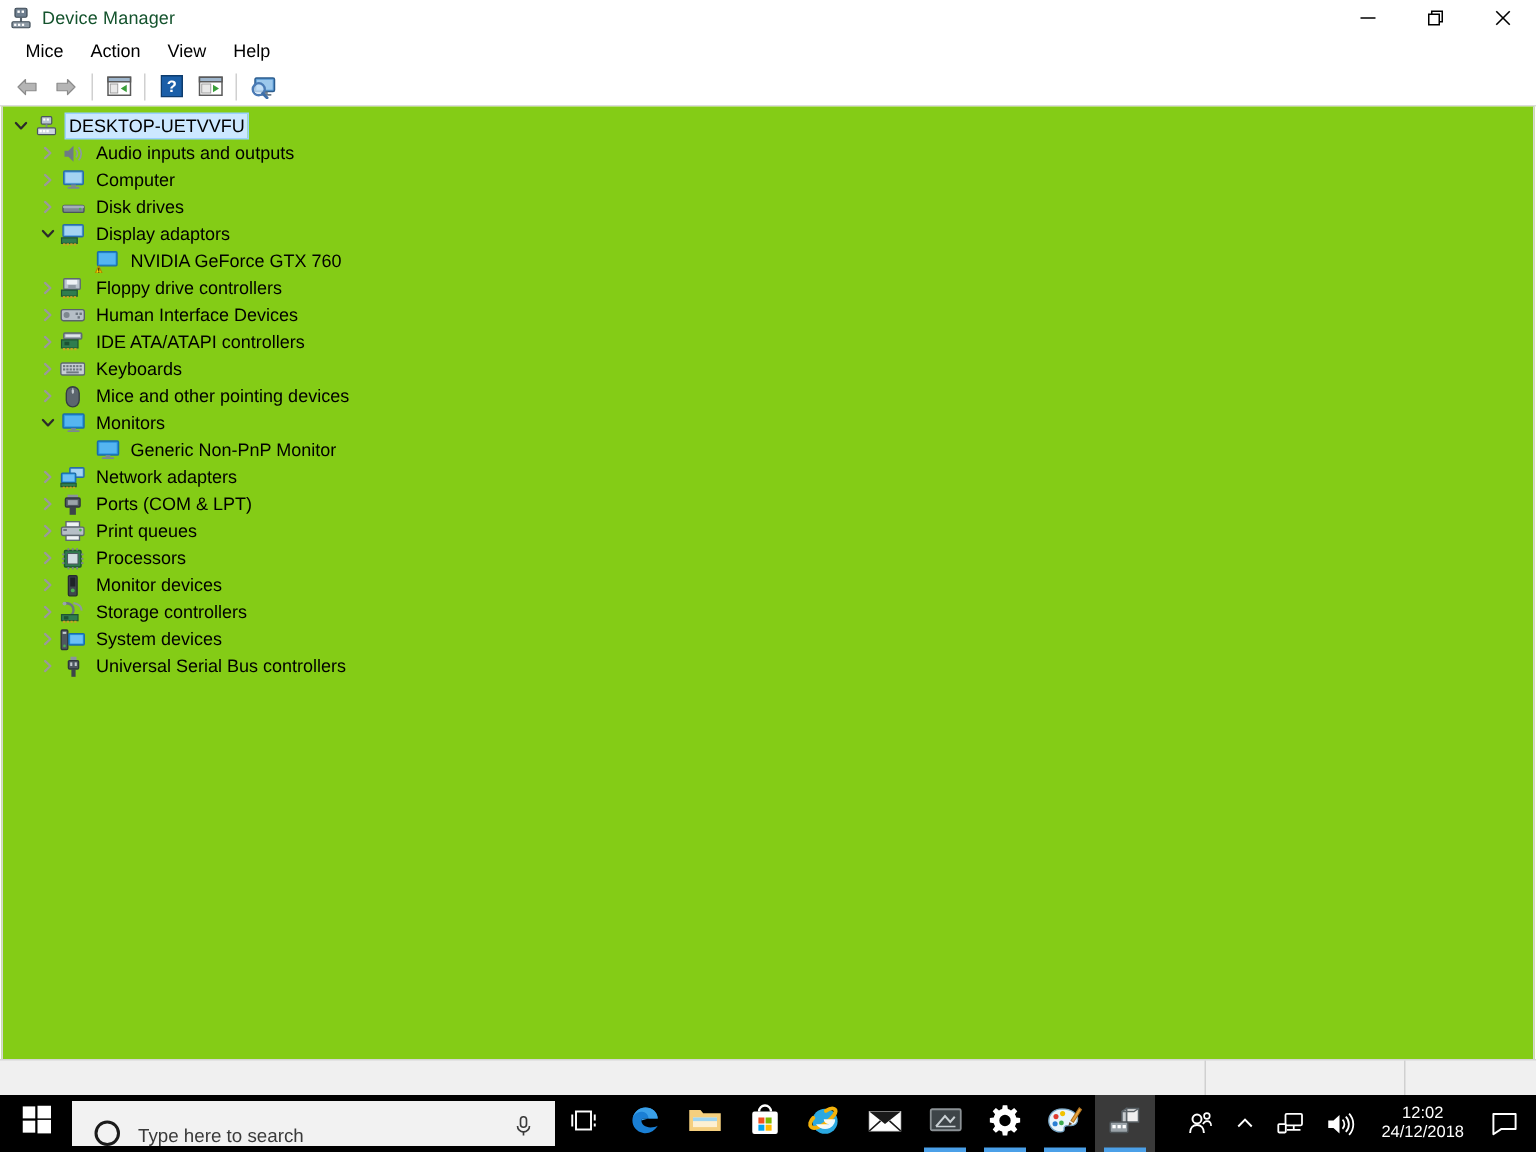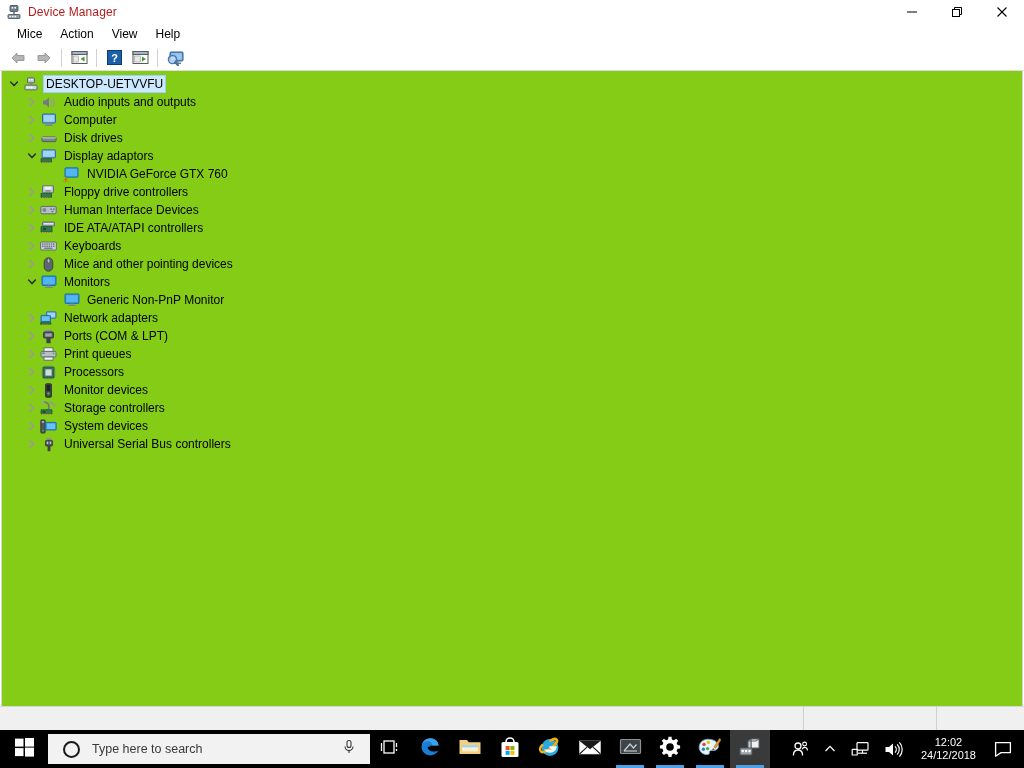--- a/index.html
+++ b/index.html
@@ -25,21 +25,21 @@
     background: #ffffff;
     display: flex; align-items: center;
     position: relative;
     flex: 0 0 auto;
   }
   #titlebar .app-icon {
     width: 16px; height: 16px; margin-left: 6px; margin-right: 6px;
     position: relative;
   }
   #titlebar .title-text {
-    font-size: 12px; color: #b91c1c; letter-spacing: 0.1px;
+    font-size: 12px; color: #14532d; letter-spacing: 0.1px;
   }
   #win-controls {
     position: absolute; right: 0; top: 0; height: 23px;
     display: flex;
   }
   #win-controls .wc {
     width: 45px; height: 23px;
     display: flex; align-items: center; justify-content: center;
     cursor: default;
   }
@@ -144,21 +144,21 @@
   }
   #start-button {
     width: 48px; height: 38px;
     display: flex; align-items: center; justify-content: center;
     cursor: default;
   }
   #search-box {
     width: 322px; height: 30px;
     background: #f2f2f2;
     margin-left: 0px;
-    display: flex; align-items: center;
+    display: flex; align-items: flex-end;
     cursor: text;
     position: relative;
   }
   #search-box .cortana-ring {
     width: 17px; height: 17px;
     border: 2px solid #1b1b1b;
     border-radius: 50%;
     margin-left: 15px; margin-right: 12px;
     flex: 0 0 17px;
   }

